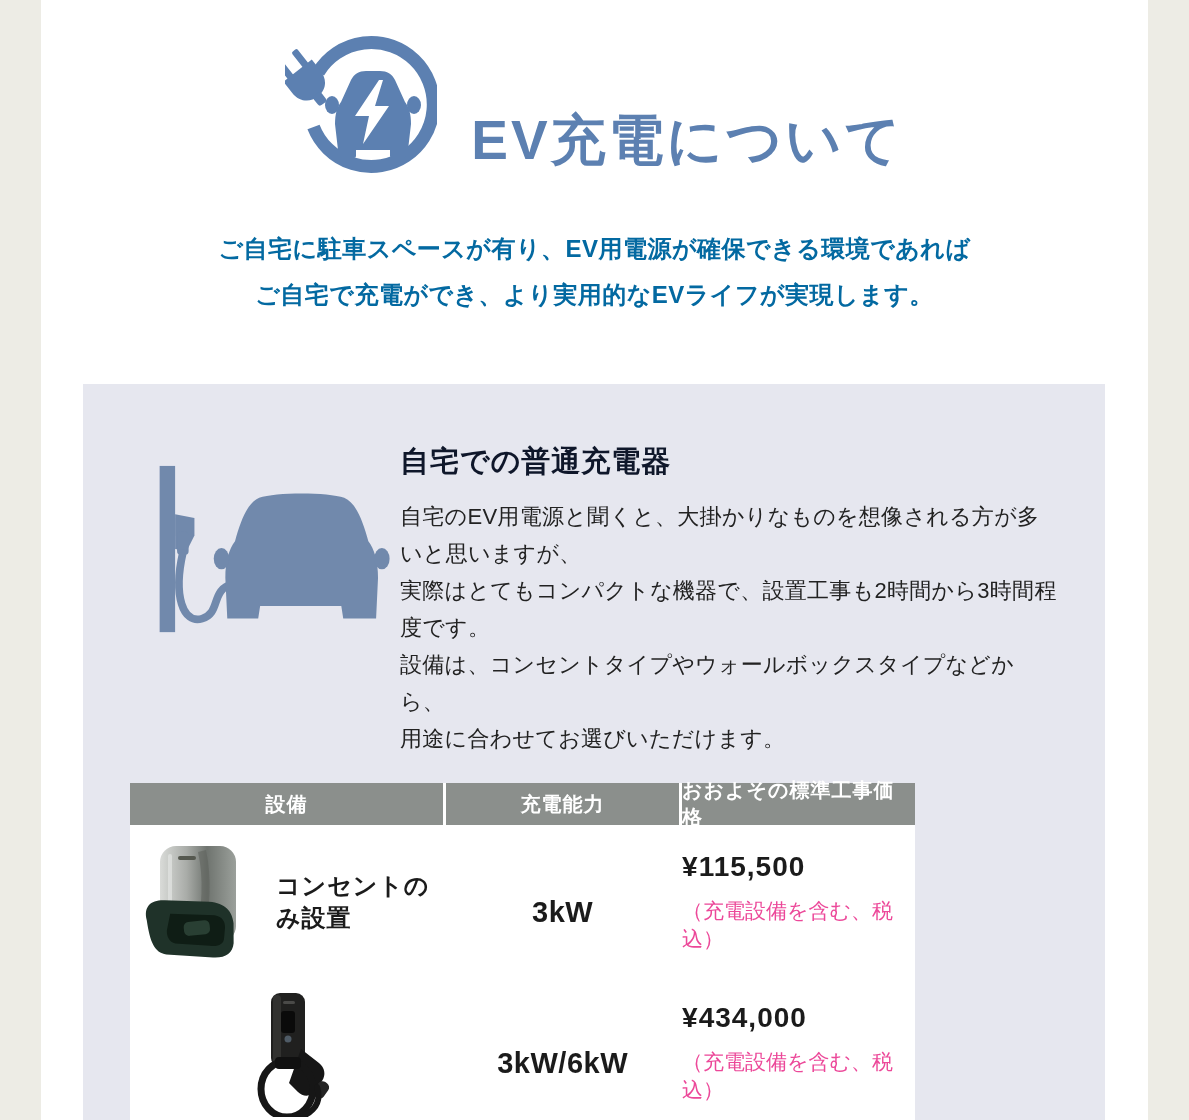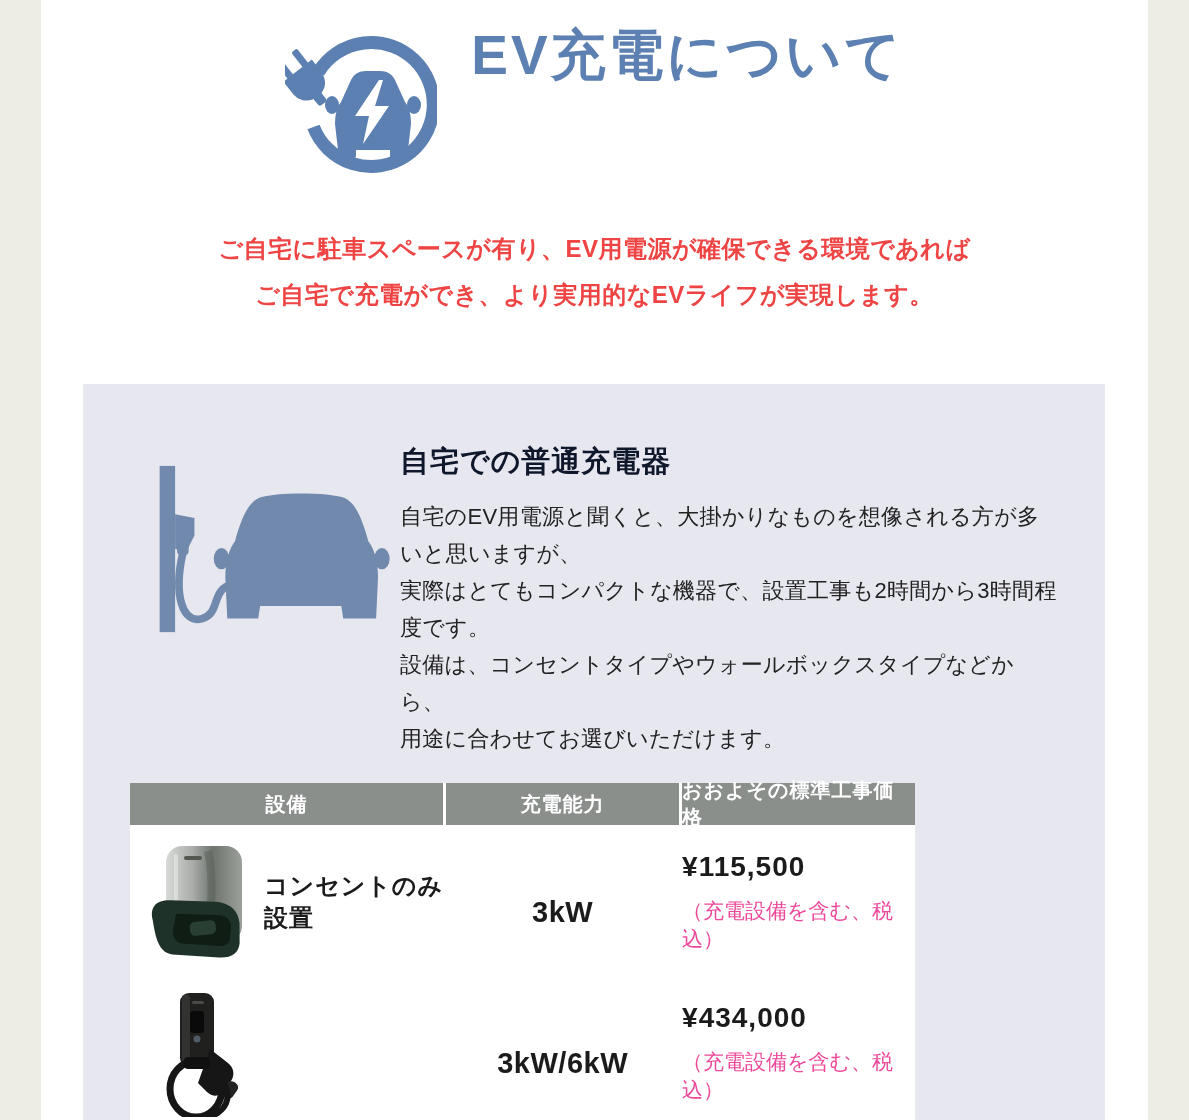--- a/index.html
+++ b/index.html
@@ -21,21 +21,21 @@
     top: 0; bottom: 0;
     width: 41px;
     background: #edece5;
   }
   .edge-strip.left { left: 0; }
   .edge-strip.right { right: 0; }
 
   
   .hero-header {
     display: flex;
-    align-items: flex-start;
+    align-items: flex-end;
     justify-content: center;
     gap: 34px;
     padding-top: 28px;
     height: 178px;
   }
   .hero-icon { width: 152px; height: 150px; flex: 0 0 auto; }
   .page-title {
     font-size: 55px;
     font-weight: bold;
     color: #5c80b1;
@@ -44,21 +44,21 @@
     padding-bottom: 10px;
   }
 
   
   .intro {
     margin-top: 48px;
     text-align: center;
     font-size: 24px;
     font-weight: 600;
     line-height: 46px;
-    color: #ef4444;
+    color: #0369a1;
     letter-spacing: 0.5px;
   }
 
   
   .card {
     margin: 66px 0 0 83px;
     width: 1022px;
     background: #e6e7ef;
     padding: 58px 47px 46px 47px;
   }
@@ -101,21 +101,21 @@
     color: #ffffff;
     font-size: 20px;
     font-weight: bold;
     height: 42px;
     display: flex;
     align-items: center;
     justify-content: center;
     letter-spacing: 1px;
   }
   .cell.body { height: 148px; display: flex; align-items: center; justify-content: center; }
-  .cell.equip { justify-content: space-between; padding-left: 14px; gap: 8px; }
+  .cell.equip { justify-content: center; padding-left: 8px; gap: 26px; }
   .equip-img { width: 112px; height: 128px; flex: 0 0 auto; display: flex; align-items: center; justify-content: center; }
   .equip-label { font-size: 24px; font-weight: bold; letter-spacing: 1px; }
   .capacity { font-size: 29px; font-weight: bold; letter-spacing: 0.5px; margin-top: 20px; }
   .price-wrap { text-align: left; }
   .price { font-size: 28px; font-weight: bold; letter-spacing: 1px; }
   .price-note { margin-top: 14px; font-size: 21px; font-weight: normal; color: #ec4899; }
 
   .footnote {
     margin-top: 18px;
     width: 928px;

